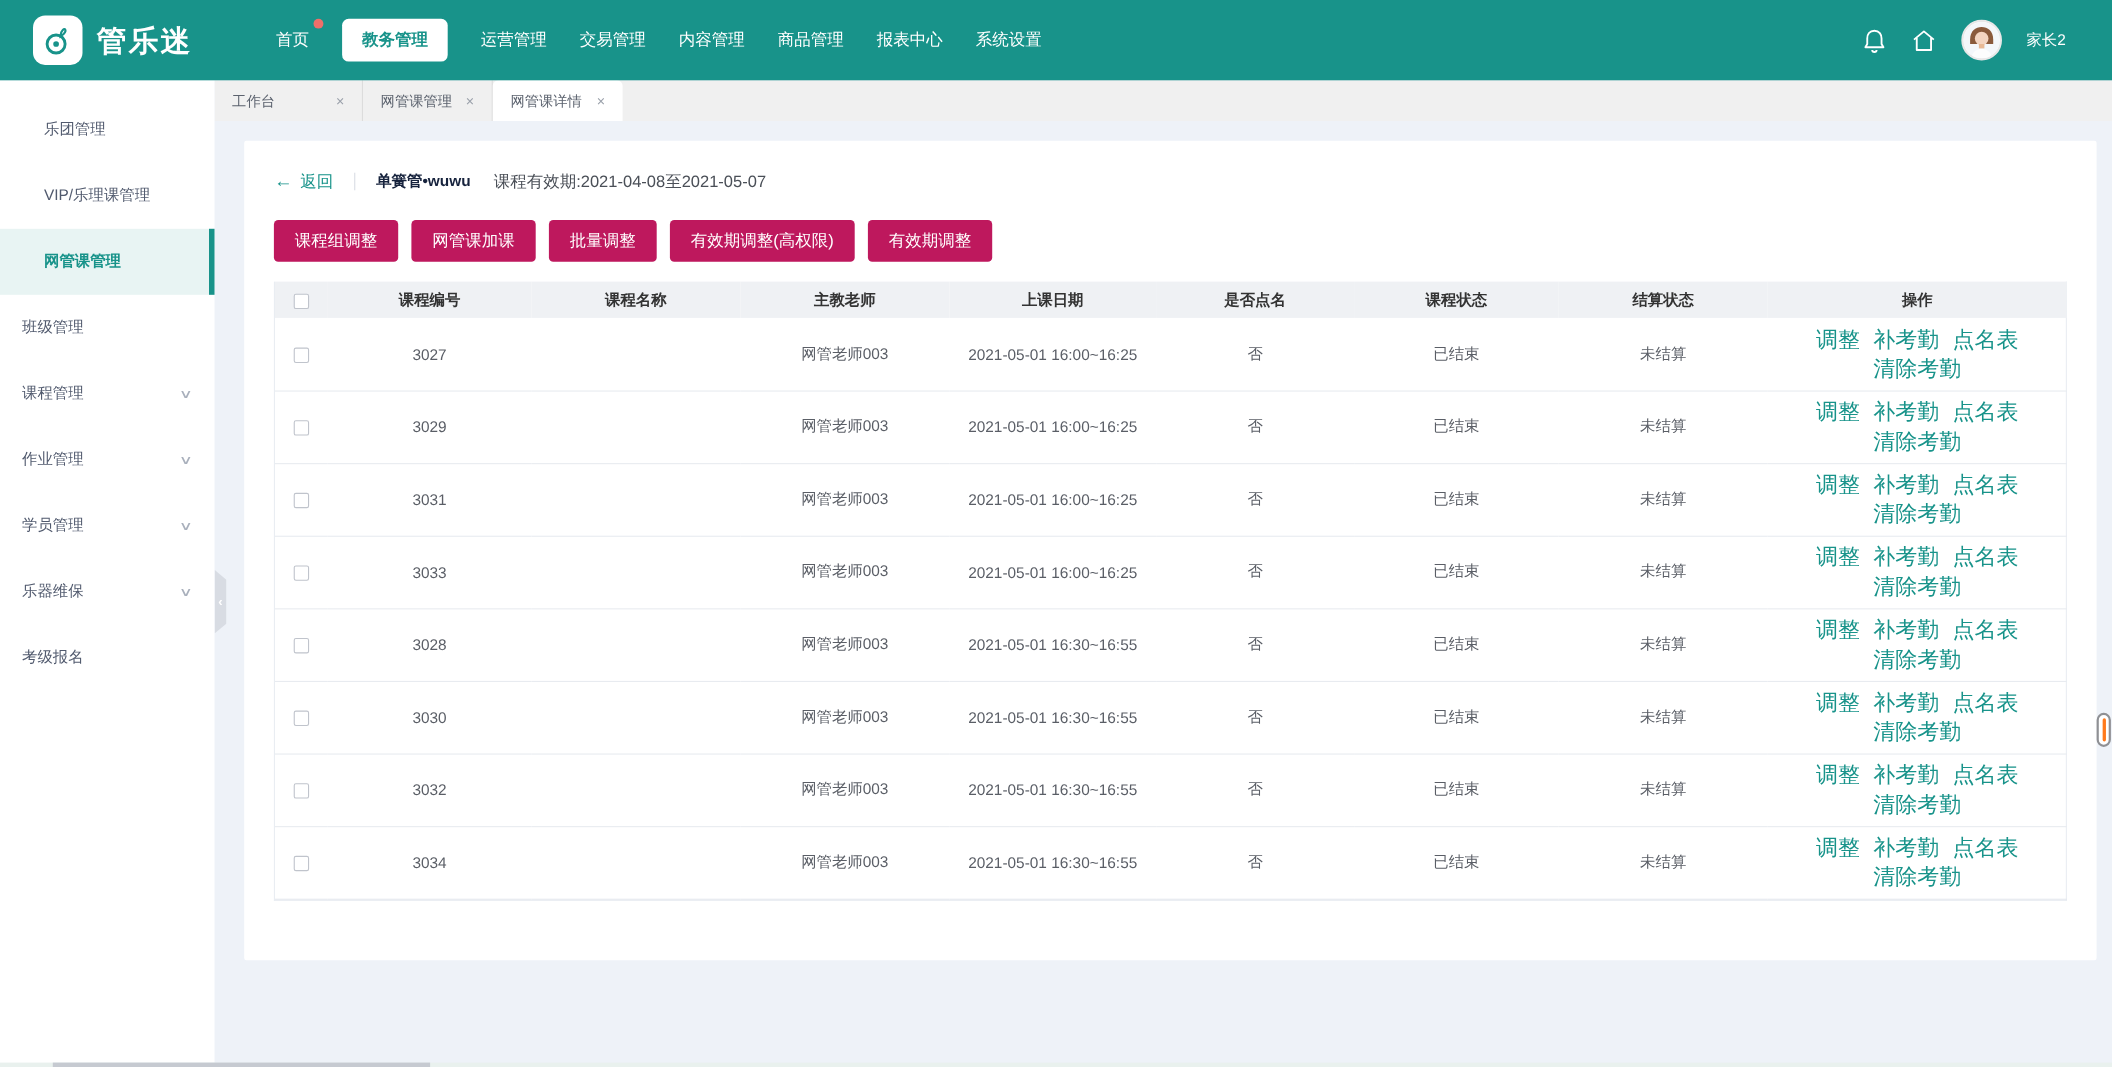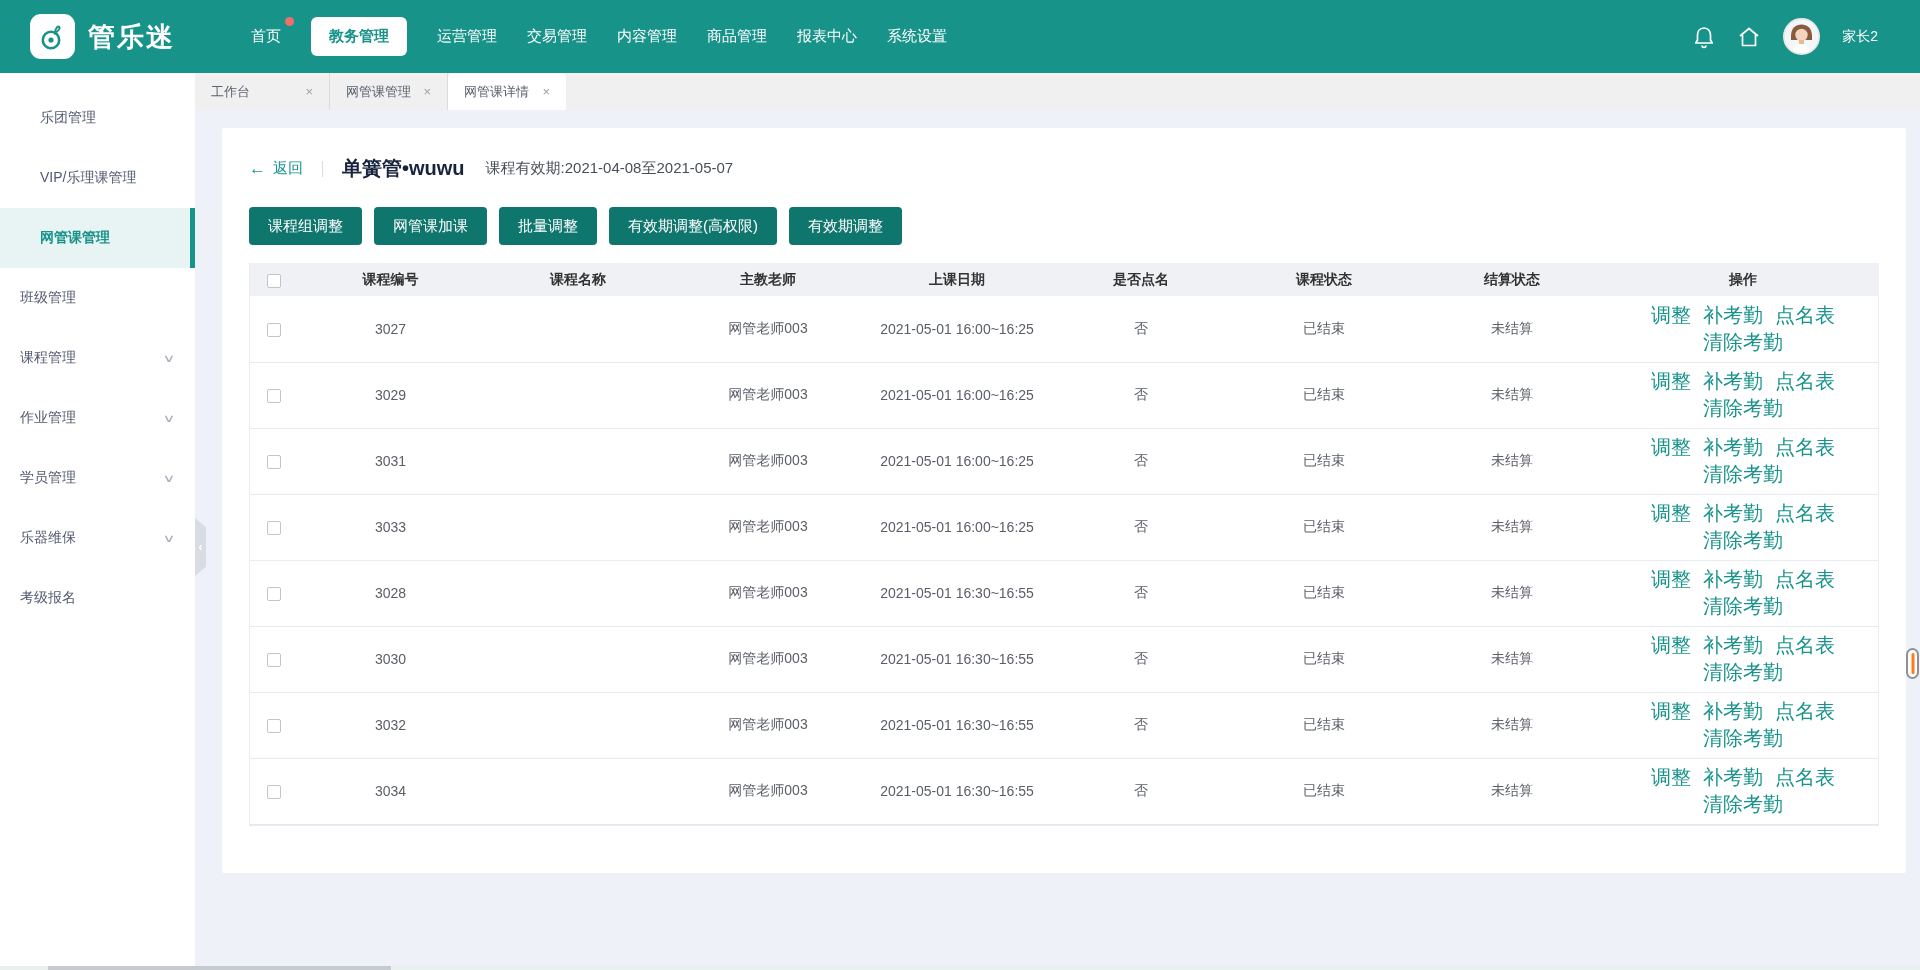--- a/index.html
+++ b/index.html
@@ -44,25 +44,25 @@
   .tab-close{color:#9aa0aa;font-size:13px;margin-left:10px;cursor:pointer;}
 
   
   .content{position:absolute;left:195px;top:110px;width:1725px;height:860px;background:#eef2f8;}
   .card{margin:18px 14px 0 27px;height:745px;background:#fff;border-radius:2px;padding:0 27px;}
 
   .page-header{display:flex;align-items:center;padding-top:27px;}
   .back-btn{display:flex;align-items:center;gap:7px;color:#18938a;font-size:15px;cursor:pointer;}
   .back-arrow{font-size:17px;}
   .hdr-divider{width:1px;height:16px;background:#d9dde4;margin:0 19px;}
-  .page-title{font-size:20px;font-weight:bold;color:#17233d;}
+  .page-title{font-size:14px;font-weight:bold;color:#17233d;}
   .validity{font-size:15px;color:#4a4f57;margin-left:21px;}
 
   .btn-row{display:flex;gap:12px;margin-top:25px;}
-  .btn{background:#0f766e;color:#fff;border:none;height:38px;padding:0 19px;border-radius:4px;
+  .btn{background:#be185d;color:#fff;border:none;height:38px;padding:0 19px;border-radius:4px;
     font-size:15px;cursor:pointer;font-family:inherit;}
 
   .table-wrap{margin-top:18px;border:1px solid #e9edf2;border-top:none;}
   table{border-collapse:collapse;table-layout:fixed;width:100%;}
   thead th{height:33px;background:#eff1f4;font-size:14px;color:#333;font-weight:bold;text-align:center;}
   tbody td{height:66px;border-bottom:1px solid #e8ebf0;font-size:14px;color:#5a5e66;text-align:center;}
   tbody tr:last-child td{border-bottom:1px solid #e4e8ee;}
   .cb{display:inline-block;width:14px;height:14px;border:1px solid #c0c4cc;border-radius:2px;
     background:#fff;cursor:pointer;vertical-align:middle;}
   .act-link{color:#18938a;font-size:20px;cursor:pointer;margin:0 6px;text-decoration:none;white-space:nowrap;}

